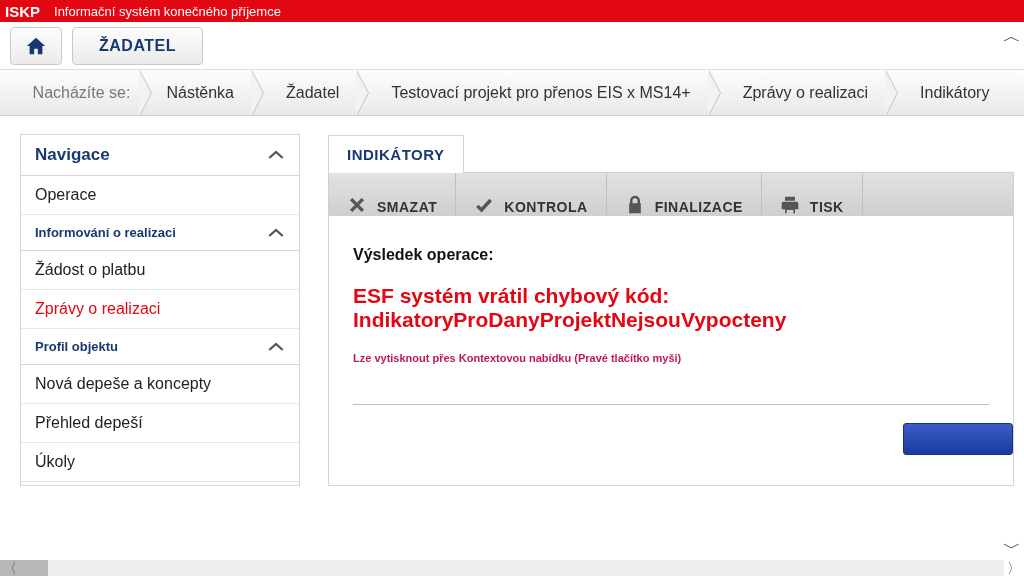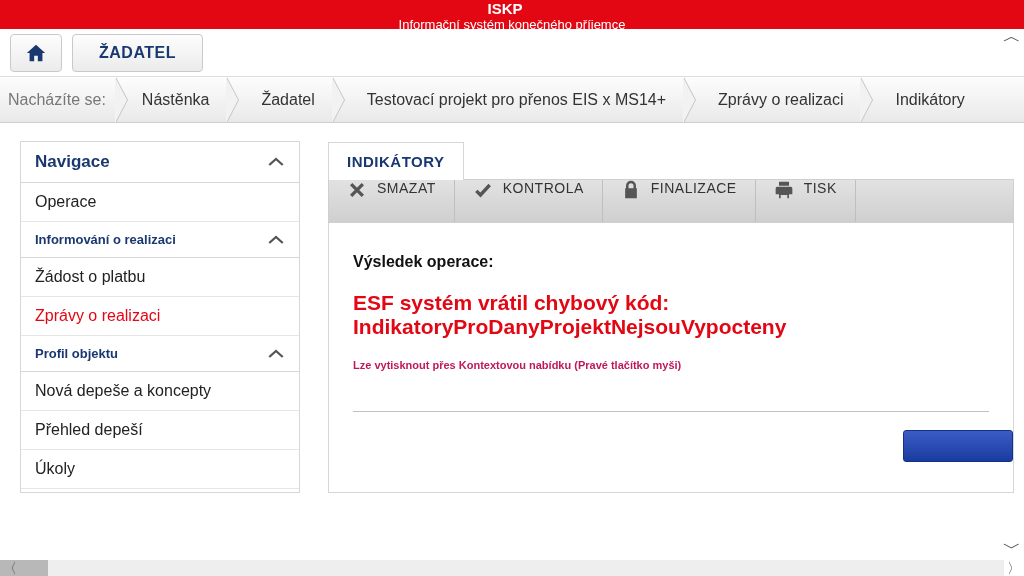--- a/index.html
+++ b/index.html
@@ -1,40 +1,40 @@
 <!DOCTYPE html>
 <html><head>
   <meta charset="utf-8">
   <style>
     * { box-sizing: border-box; margin: 0; padding: 0; }
     body { font-family: Arial, Helvetica, sans-serif; font-size: 14px; background: #fff; width: 1024px; height: 576px; overflow: hidden; position: relative; }
-    .header-bar { background: #e30613; color: #fff; height: 29px; display: flex; align-items: center; padding: 0 5px; flex-direction: column; }
+    .header-bar { background: #e30613; color: #fff; height: 22px; display: flex; align-items: center; padding: 0 5px; }
     .header-logo { font-weight: bold; font-size: 15px; margin-right: 14px; }
     .header-title { font-size: 13px; }
     .toolbar { height: 48px; display: flex; align-items: center; padding: 4px 10px; gap: 10px; border-bottom: 1px solid #ddd; }
     .btn { background: linear-gradient(#fdfdfd, #ecebeb); border: 1px solid #c9c9c9; border-radius: 4px; height: 38px; display: flex; align-items: center; justify-content: center; padding: 0 26px; cursor: pointer; font-size: 16px; font-weight: bold; color: #1a3870; letter-spacing: 0.5px; }
     .btn.home { padding: 0 14px; }
     .home-icon { width: 22px; height: 22px; }
-    .breadcrumb { height: 46px; background: linear-gradient(#fdfdfd, #e9e9e9); border-bottom: 1px solid #cfcfcf; display: flex; align-items: center; padding-left: 8px; font-size: 16px; color: #555; position: relative; }
+    .breadcrumb { height: 46px; background: linear-gradient(#fdfdfd, #e9e9e9); border-bottom: 1px solid #cfcfcf; display: flex; align-items: center; padding-left: 16px; font-size: 16px; color: #555; position: relative; justify-content: center; }
     .bc-label { color: #777; margin-right: 10px; }
     .bc-item { position: relative; padding: 0 18px 0 22px; height: 100%; display: flex; align-items: center; color: #333; cursor: pointer; }
     .bc-item.first { padding-left: 14px; }
     .bc-sep { width: 0; height: 0; border-top: 23px solid transparent; border-bottom: 23px solid transparent; border-left: 12px solid #c5c5c5; position: relative; }
     .bc-sep::after { content: ''; position: absolute; left: -13px; top: -23px; width: 0; height: 0; border-top: 23px solid transparent; border-bottom: 23px solid transparent; border-left: 12px solid #f2f2f2; }
     .main { display: flex; padding: 18px 0 0 20px; gap: 28px; }
     .sidebar { width: 280px; border: 1px solid #d6d6d6; }
     .side-section-header { display: flex; align-items: center; justify-content: space-between; padding: 10px 14px; font-size: 17px; font-weight: bold; color: #1a3870; border-bottom: 1px solid #d6d6d6; cursor: pointer; }
     .side-section-header.sub { font-size: 13px; }
     .chevron-up { width: 18px; height: 12px; }
     .side-item { padding: 10px 14px; font-size: 16px; color: #222; border-bottom: 1px solid #e6e6e6; cursor: pointer; }
     .side-item.active { color: #e30613; }
     .content { flex: 1; padding-right: 10px; }
     .tab { display: inline-block; border: 1px solid #d6d6d6; border-bottom: none; padding: 10px 18px; font-size: 15px; font-weight: bold; color: #1a3870; letter-spacing: 0.5px; background: #fff; position: relative; top: 1px; }
     .action-bar { border: 1px solid #cfcfcf; background: linear-gradient(#e2e2e2, #cfcfcf); height: 44px; display: flex; align-items: stretch; }
-    .action-btn { display: flex; align-items: flex-start; gap: 10px; padding: 0 18px; border-right: 1px solid #bfbfbf; cursor: pointer; font-size: 14px; font-weight: normal; color: #333; letter-spacing: 0.5px; }
+    .action-btn { display: flex; align-items: flex-end; gap: 10px; padding: 0 18px; border-right: 1px solid #bfbfbf; cursor: pointer; font-size: 14px; font-weight: bold; color: #333; letter-spacing: 0.5px; }
     .action-icon { width: 20px; height: 20px; fill: #555; }
     .panel { border-left: 1px solid #d6d6d6; border-right: 1px solid #d6d6d6; border-bottom: 1px solid #d6d6d6; padding: 30px 24px 20px 24px; position: relative; min-height: 270px; }
     .res-label { font-weight: bold; font-size: 16px; color: #111; margin-bottom: 20px; }
     .error-text { font-weight: bold; font-size: 21px; color: #e30613; margin-bottom: 20px; }
     .print-note { font-weight: bold; font-size: 11px; color: #be185d; margin-bottom: 40px; }
     .blue-btn { position: absolute; right: 0; bottom: 30px; width: 110px; height: 32px; background: linear-gradient(#3b5cc5, #1a3b9e); border: 1px solid #153088; border-radius: 3px; cursor: pointer; }
     .hr-line { height: 1px; background: #c0c0c0; margin-top: 36px; }
     .scroll-arrow { position: absolute; right: 2px; width: 20px; height: 20px; color: #555; font-size: 18px; text-align: center; line-height: 20px; cursor: pointer; user-select: none; }
     .scroll-up { top: 26px; }
     .scroll-down { bottom: 18px; }

